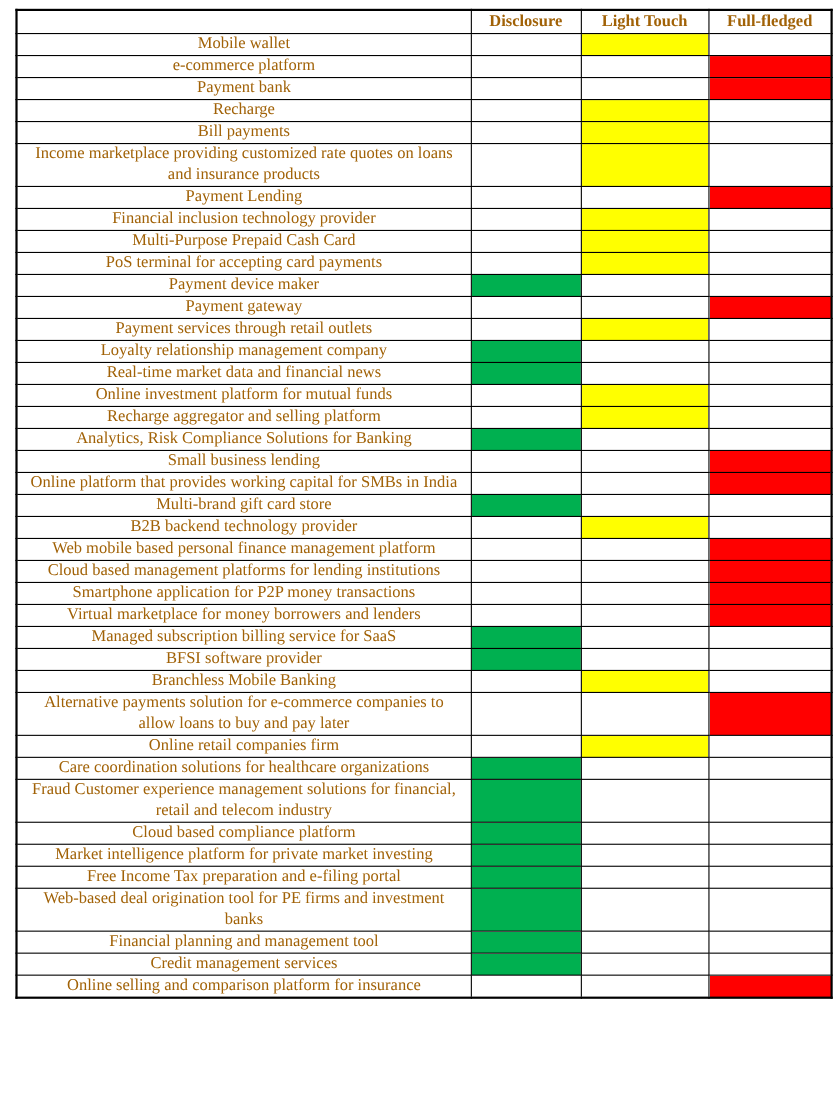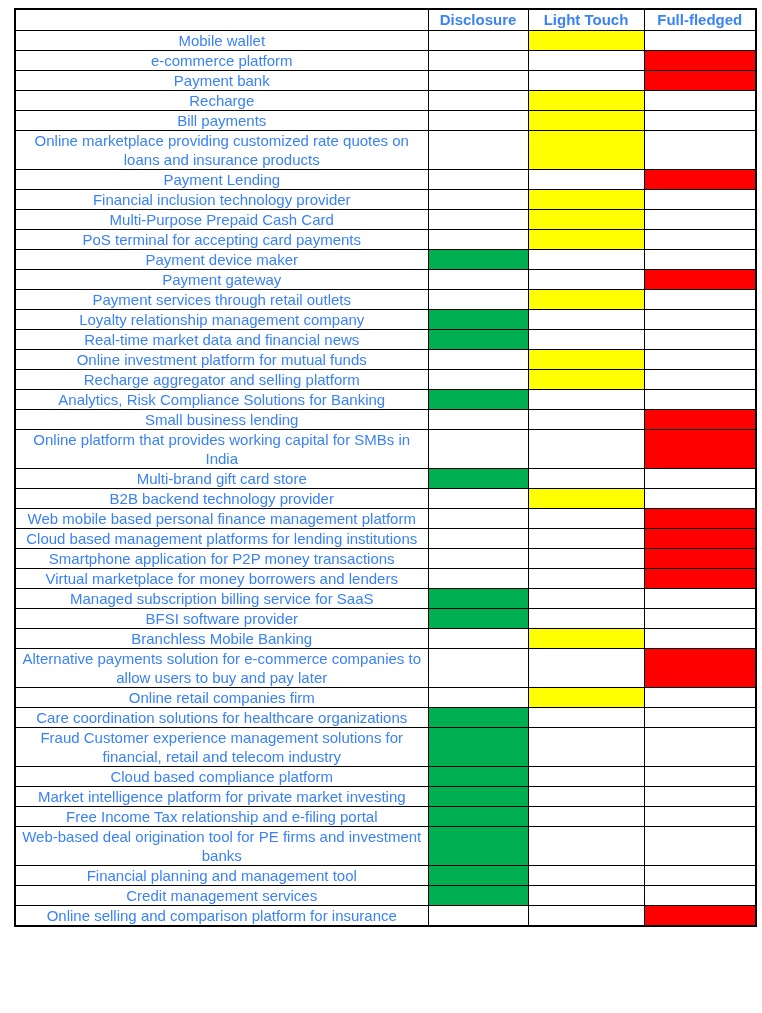--- a/index.html
+++ b/index.html
@@ -15,23 +15,23 @@
     overflow: hidden;
   }
   table.matrix {
     position: absolute;
     left: 14px;
     top: 8px;
     width: 741px;
     border-collapse: collapse;
     table-layout: fixed;
     border: 2px solid #000000;
-    font-family: Liberation Sans, sans-serif;
+    font-family: Liberation Serif, serif;
     font-size: 15px;
-    color: #3b82f6;
+    color: #a16207;
   }
   table.matrix th,
   table.matrix td {
     border: 1px solid #000000;
     padding: 0 6px;
     overflow: hidden;
   }
   table.matrix thead th {
     font-weight: bold;
     text-align: center;
@@ -93,21 +93,21 @@
           <td style="background: rgb(255, 255, 0);"></td>
           <td></td>
         </tr>
         <tr>
           <td class="label-cell">Bill payments</td>
           <td></td>
           <td style="background: rgb(255, 255, 0);"></td>
           <td></td>
         </tr>
         <tr>
-          <td class="label-cell">Online marketplace providing customized rate quotes on loans and insurance products</td>
+          <td class="label-cell">Income marketplace providing customized rate quotes on loans and insurance products</td>
           <td></td>
           <td style="background: rgb(255, 255, 0);"></td>
           <td></td>
         </tr>
         <tr>
           <td class="label-cell">Payment Lending</td>
           <td></td>
           <td></td>
           <td style="background: rgb(255, 0, 0);"></td>
         </tr>
@@ -237,21 +237,21 @@
           <td></td>
           <td></td>
         </tr>
         <tr>
           <td class="label-cell">Branchless Mobile Banking</td>
           <td></td>
           <td style="background: rgb(255, 255, 0);"></td>
           <td></td>
         </tr>
         <tr>
-          <td class="label-cell">Alternative payments solution for e-commerce companies to allow users to buy and pay later</td>
+          <td class="label-cell">Alternative payments solution for e-commerce companies to allow loans to buy and pay later</td>
           <td></td>
           <td></td>
           <td style="background: rgb(255, 0, 0);"></td>
         </tr>
         <tr>
           <td class="label-cell">Online retail companies firm</td>
           <td></td>
           <td style="background: rgb(255, 255, 0);"></td>
           <td></td>
         </tr>
@@ -273,21 +273,21 @@
           <td></td>
           <td></td>
         </tr>
         <tr>
           <td class="label-cell">Market intelligence platform for private market investing</td>
           <td style="background: rgb(0, 176, 80);"></td>
           <td></td>
           <td></td>
         </tr>
         <tr>
-          <td class="label-cell">Free Income Tax relationship and e-filing portal</td>
+          <td class="label-cell">Free Income Tax preparation and e-filing portal</td>
           <td style="background: rgb(0, 176, 80);"></td>
           <td></td>
           <td></td>
         </tr>
         <tr>
           <td class="label-cell">Web-based deal origination tool for PE firms and investment banks</td>
           <td style="background: rgb(0, 176, 80);"></td>
           <td></td>
           <td></td>
         </tr>

